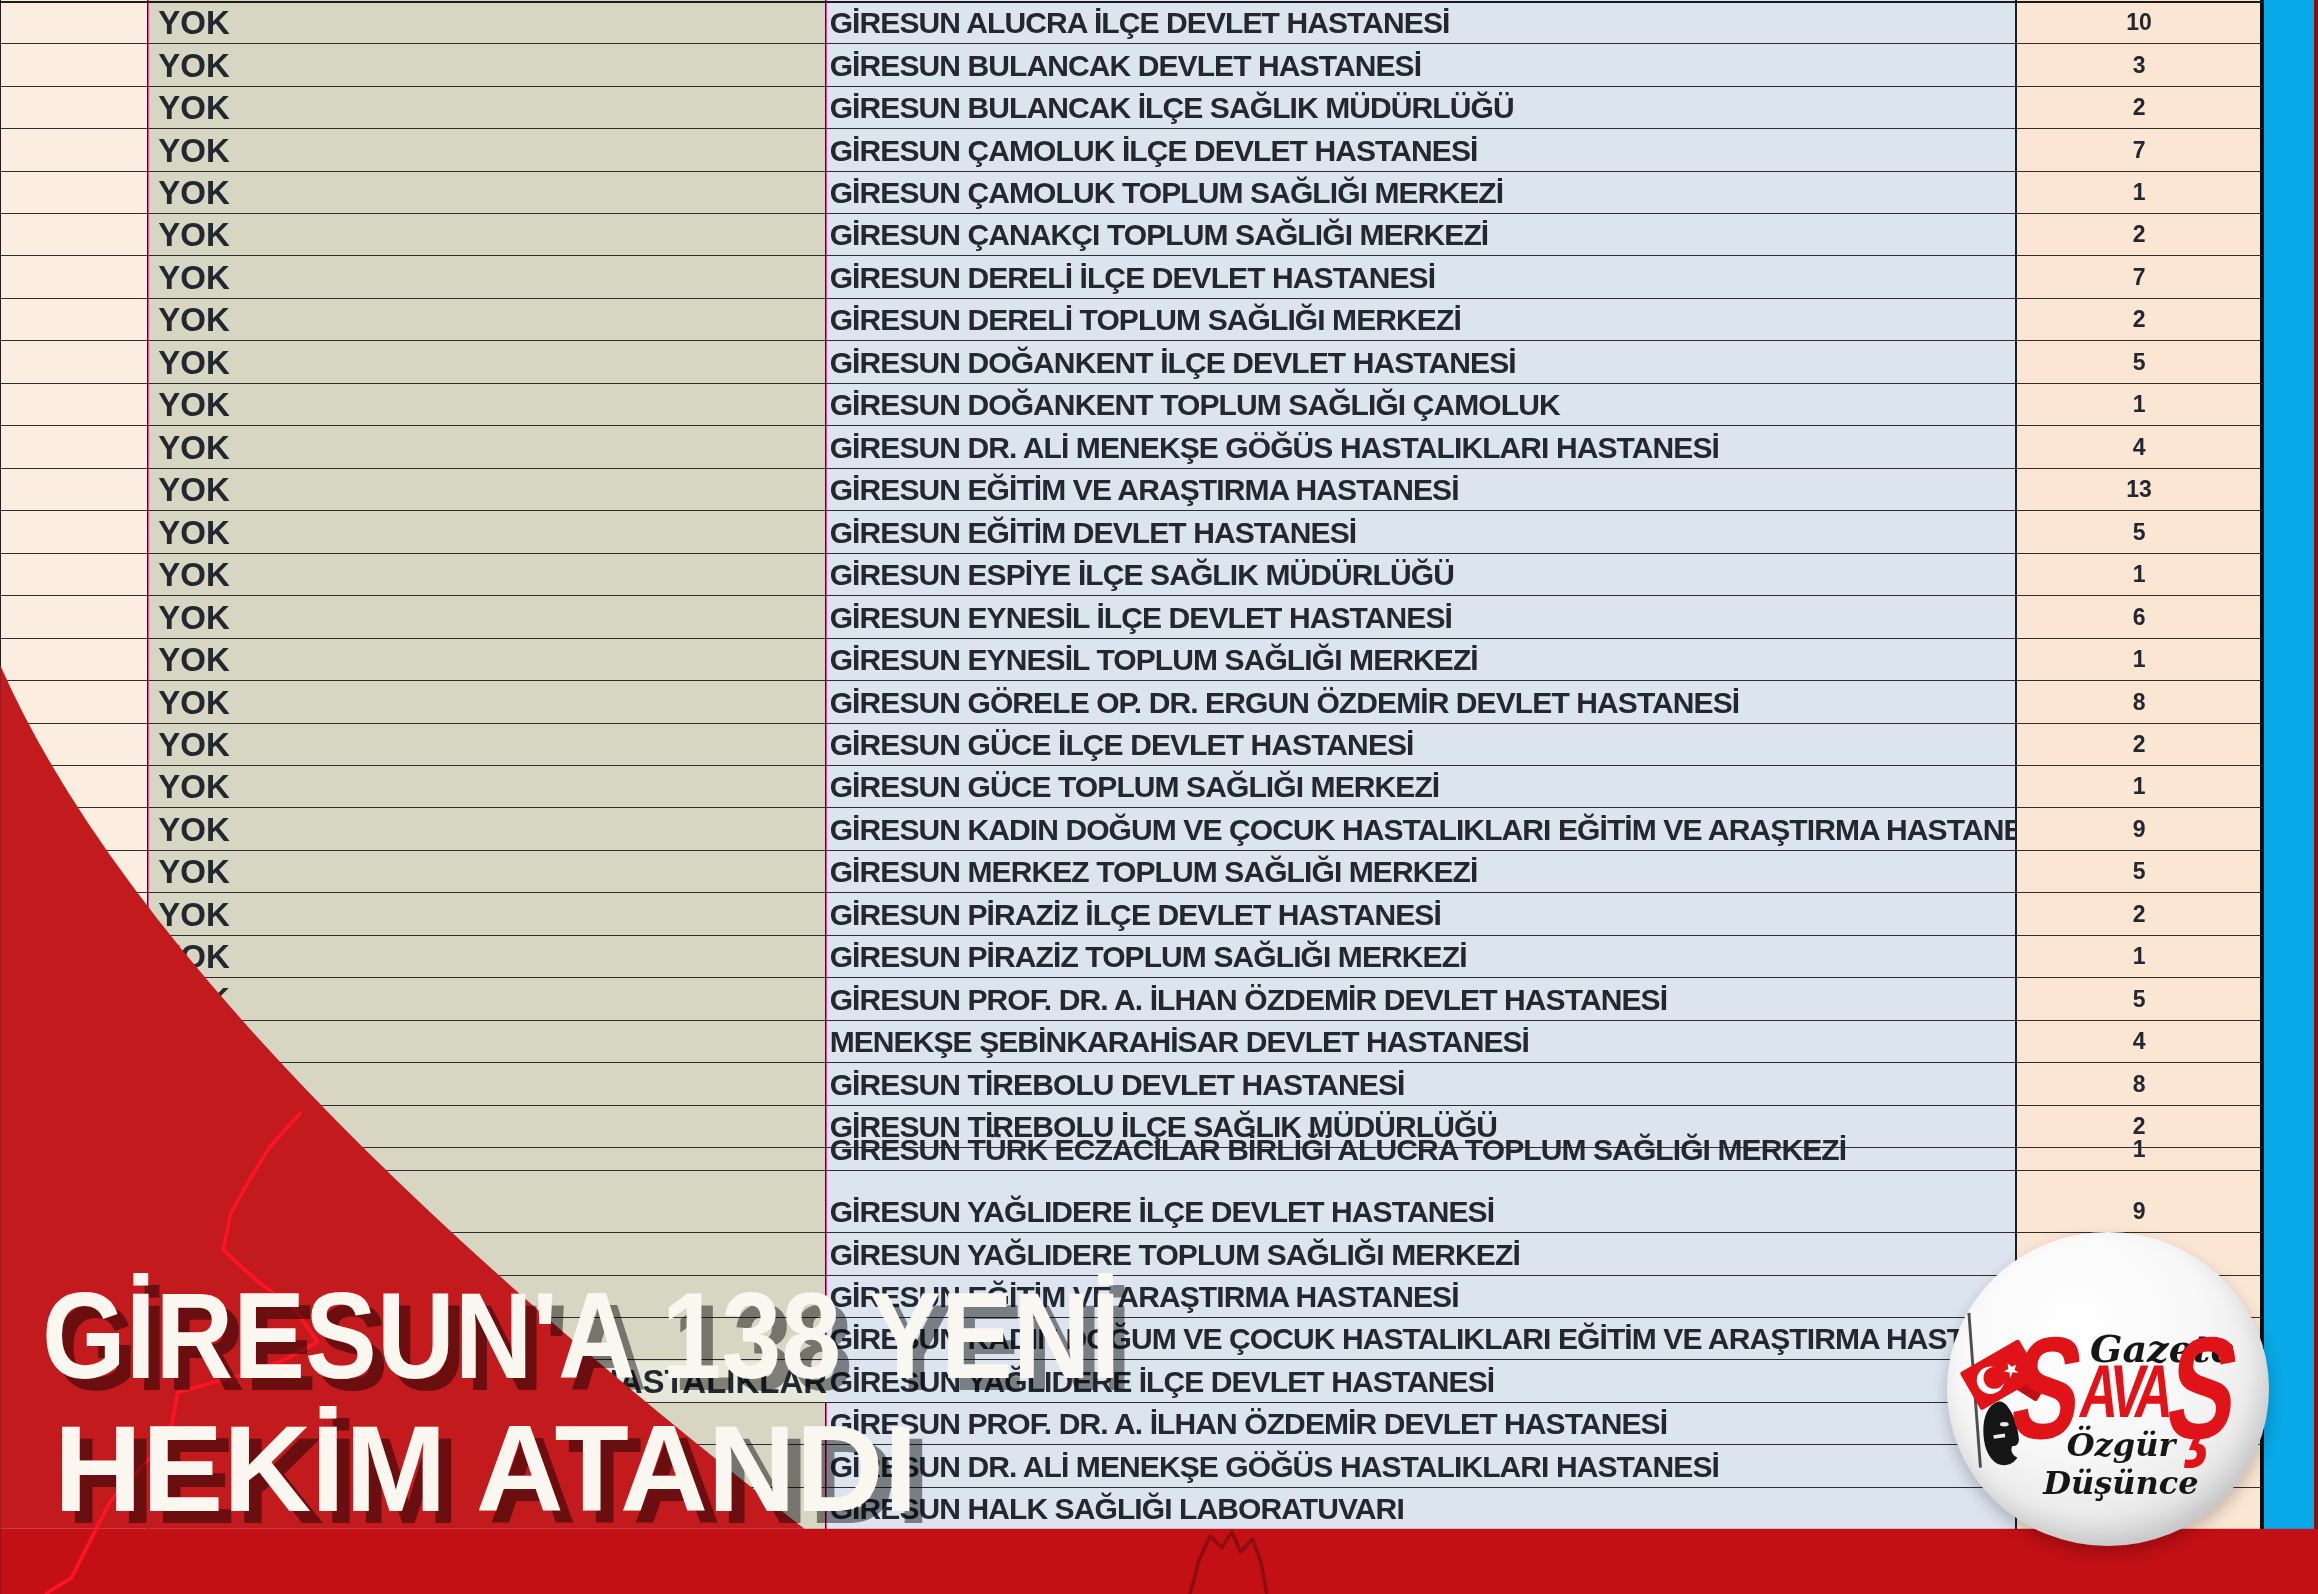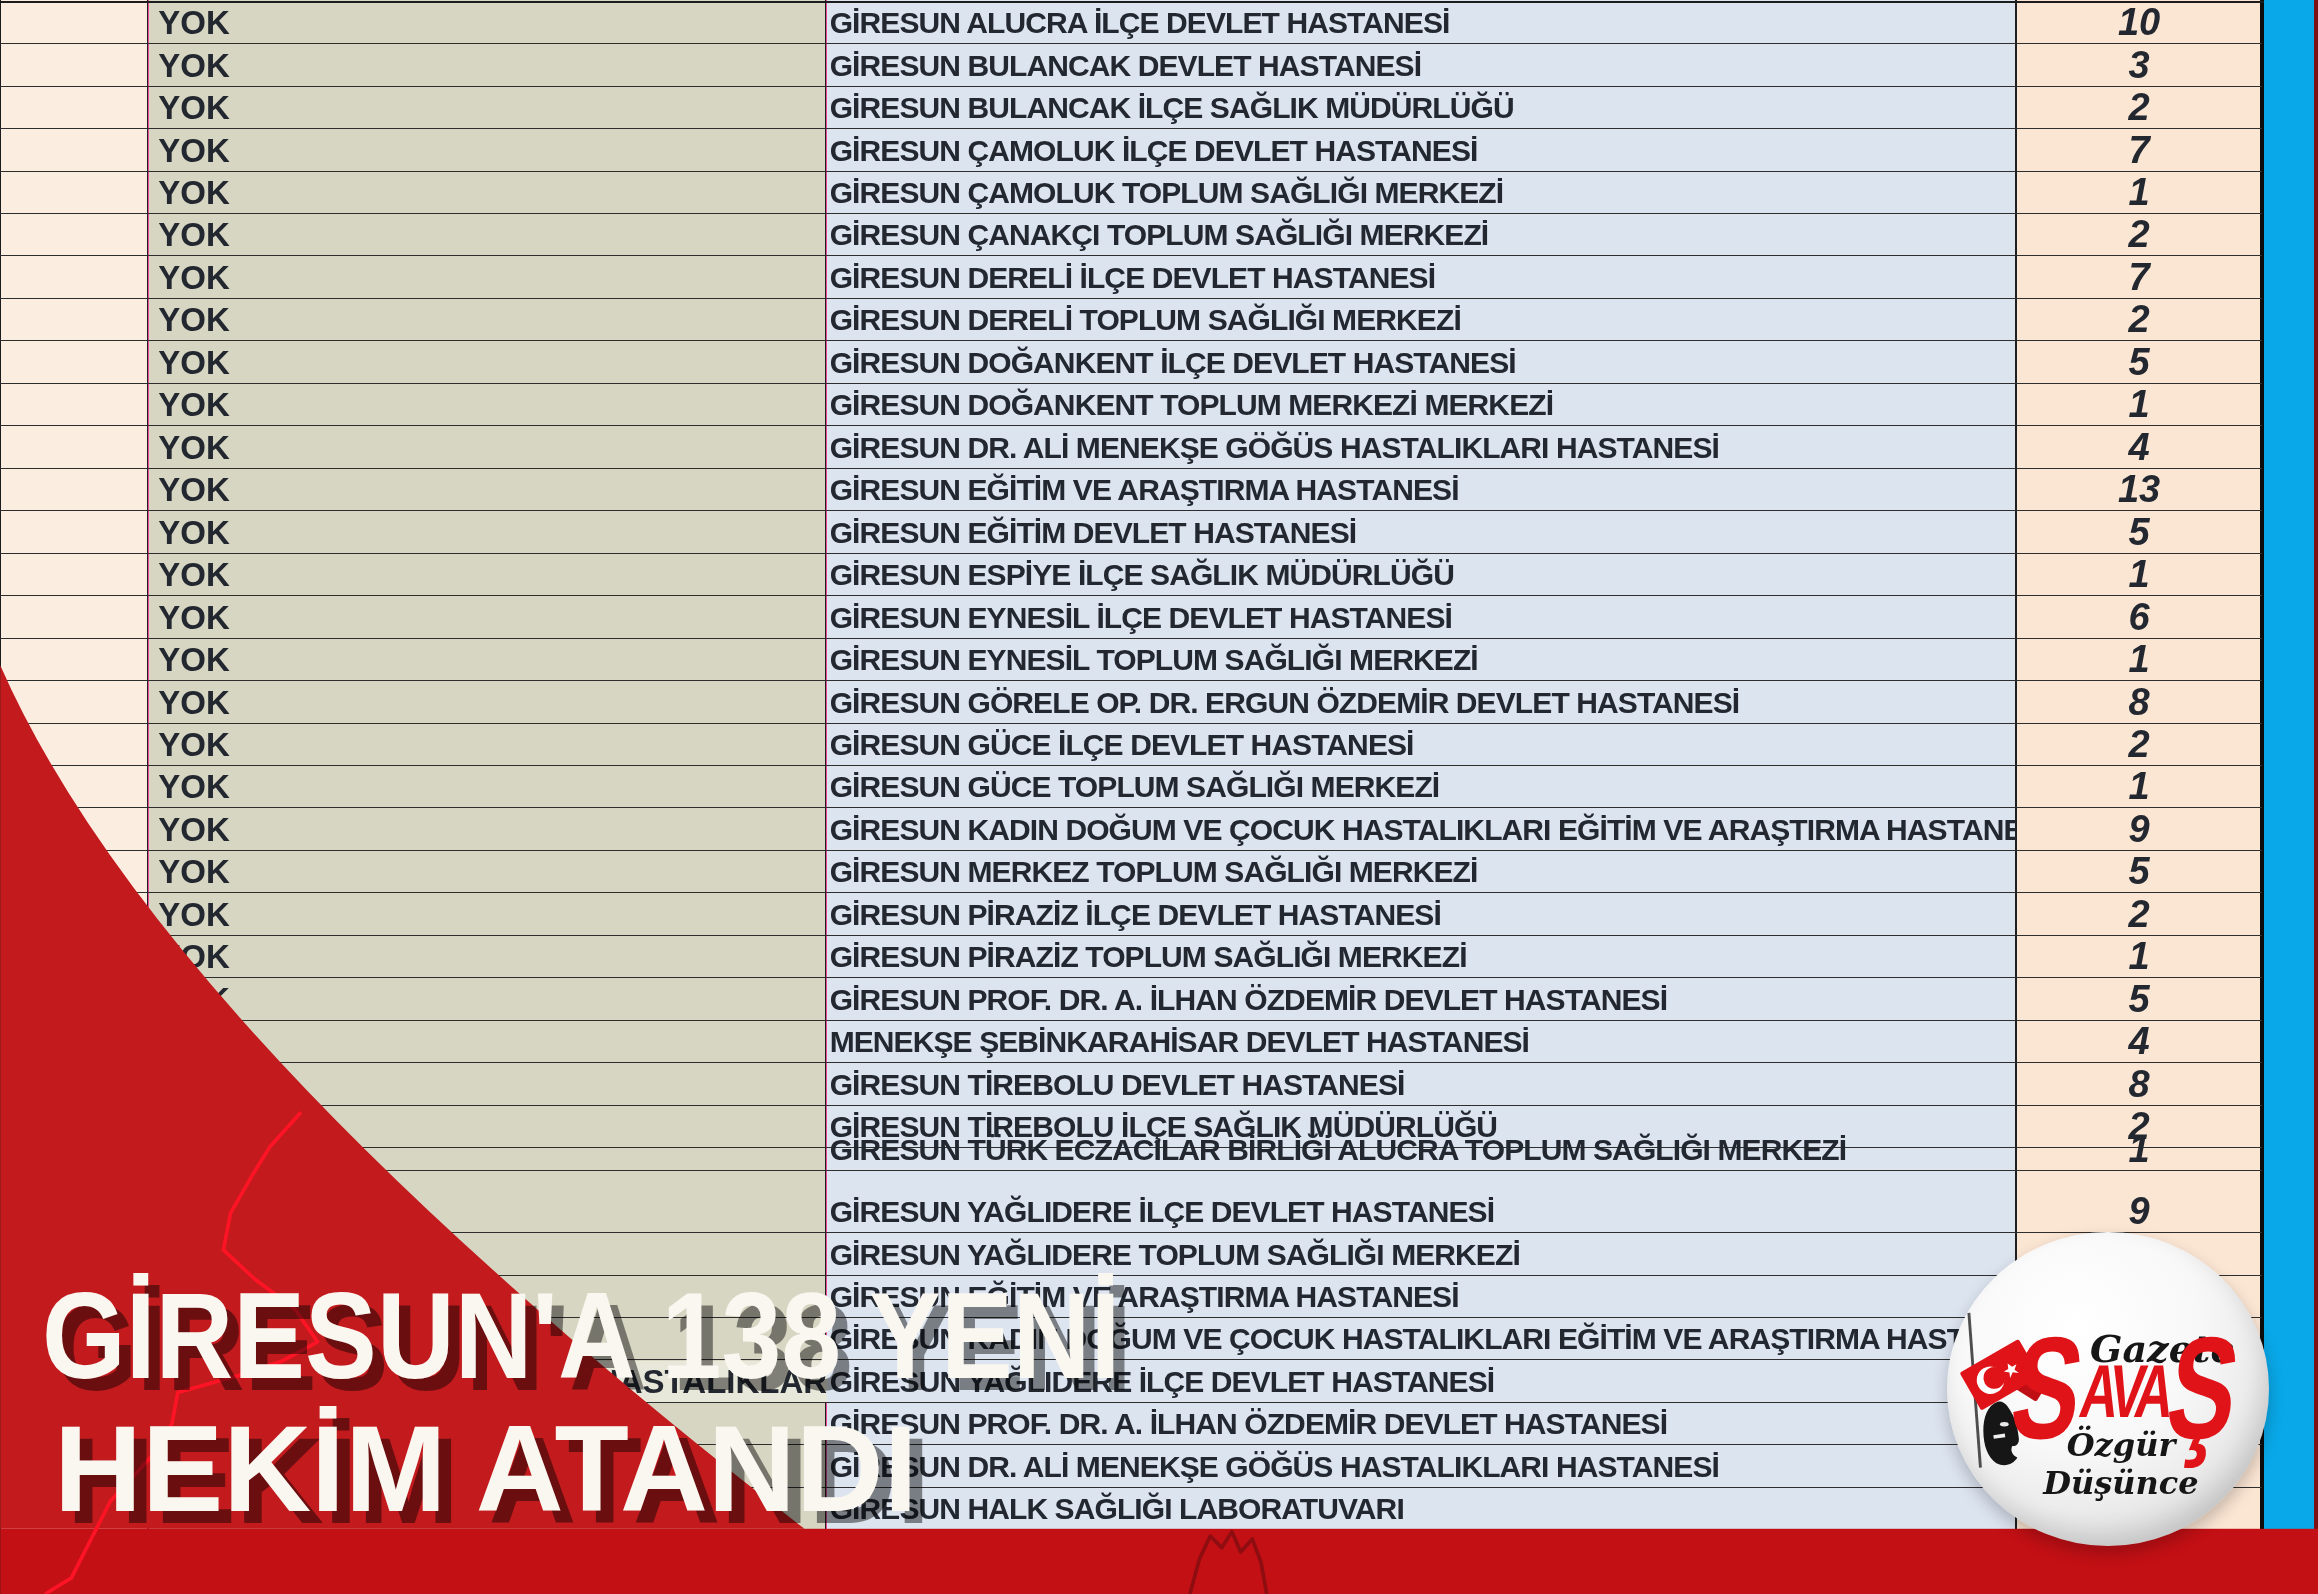--- a/index.html
+++ b/index.html
@@ -20,21 +20,21 @@
   .bluestrip{position:absolute;left:2264px;top:0;width:50px;height:1594px;background:#09A8E8;}
   .rededge{position:absolute;left:2314px;top:0;width:4.3px;height:1594px;background:#7D1216;}
   
   .rows{position:absolute;left:0;top:0;width:2319px;height:1594px;}
   .trow{position:absolute;left:0;width:2262px;height:42px;display:flex;
         border-bottom:1.4px solid #2e2e2e;box-sizing:border-box;color:#232830;}
   .cell{display:flex;align-items:center;box-sizing:border-box;overflow:hidden;white-space:nowrap;}
   .c1{width:149px;}
   .c2{width:678px;font-size:33px;font-weight:bold;padding-left:9.4px;}
   .c3{width:1190px;font-size:30px;font-weight:bold;padding-left:3px;letter-spacing:-0.9px;}
-  .c4{width:246px;font-size:38px;font-weight:bold;justify-content:center;font-style:italic;}
+  .c4{width:246px;font-size:23px;font-weight:bold;justify-content:center;}
   .c2.hl{background:#E7E7DA;padding-left:446px;}
   
   .overlay-svg{position:absolute;left:0;top:0;z-index:5;}
   
   .headline{position:absolute;z-index:6;color:#FAF7F0;font-weight:bold;
             font-size:123px;line-height:133px;white-space:nowrap;
             text-shadow:13px 12.3px 0 rgba(0,0,0,0.45);transform-origin:left top;}
   .hl1{left:42px;top:1269px;transform:scaleX(0.875);}
   .hl2{left:54px;top:1402px;transform:scaleX(0.99);}
   
@@ -119,21 +119,21 @@
       </div>
       <div class="trow" style="top: 342px;">
         <div class="cell c1"></div>
         <div class="cell c2">YOK</div>
         <div class="cell c3">GİRESUN DOĞANKENT İLÇE DEVLET HASTANESİ</div>
         <div class="cell c4">5</div>
       </div>
       <div class="trow" style="top: 384px;">
         <div class="cell c1"></div>
         <div class="cell c2">YOK</div>
-        <div class="cell c3">GİRESUN DOĞANKENT TOPLUM MERKEZİ MERKEZİ</div>
+        <div class="cell c3">GİRESUN DOĞANKENT TOPLUM SAĞLIĞI ÇAMOLUK</div>
         <div class="cell c4">1</div>
       </div>
       <div class="trow" style="top: 427px;">
         <div class="cell c1"></div>
         <div class="cell c2">YOK</div>
         <div class="cell c3">GİRESUN DR. ALİ MENEKŞE GÖĞÜS HASTALIKLARI HASTANESİ</div>
         <div class="cell c4">4</div>
       </div>
       <div class="trow" style="top: 469px;">
         <div class="cell c1"></div>

